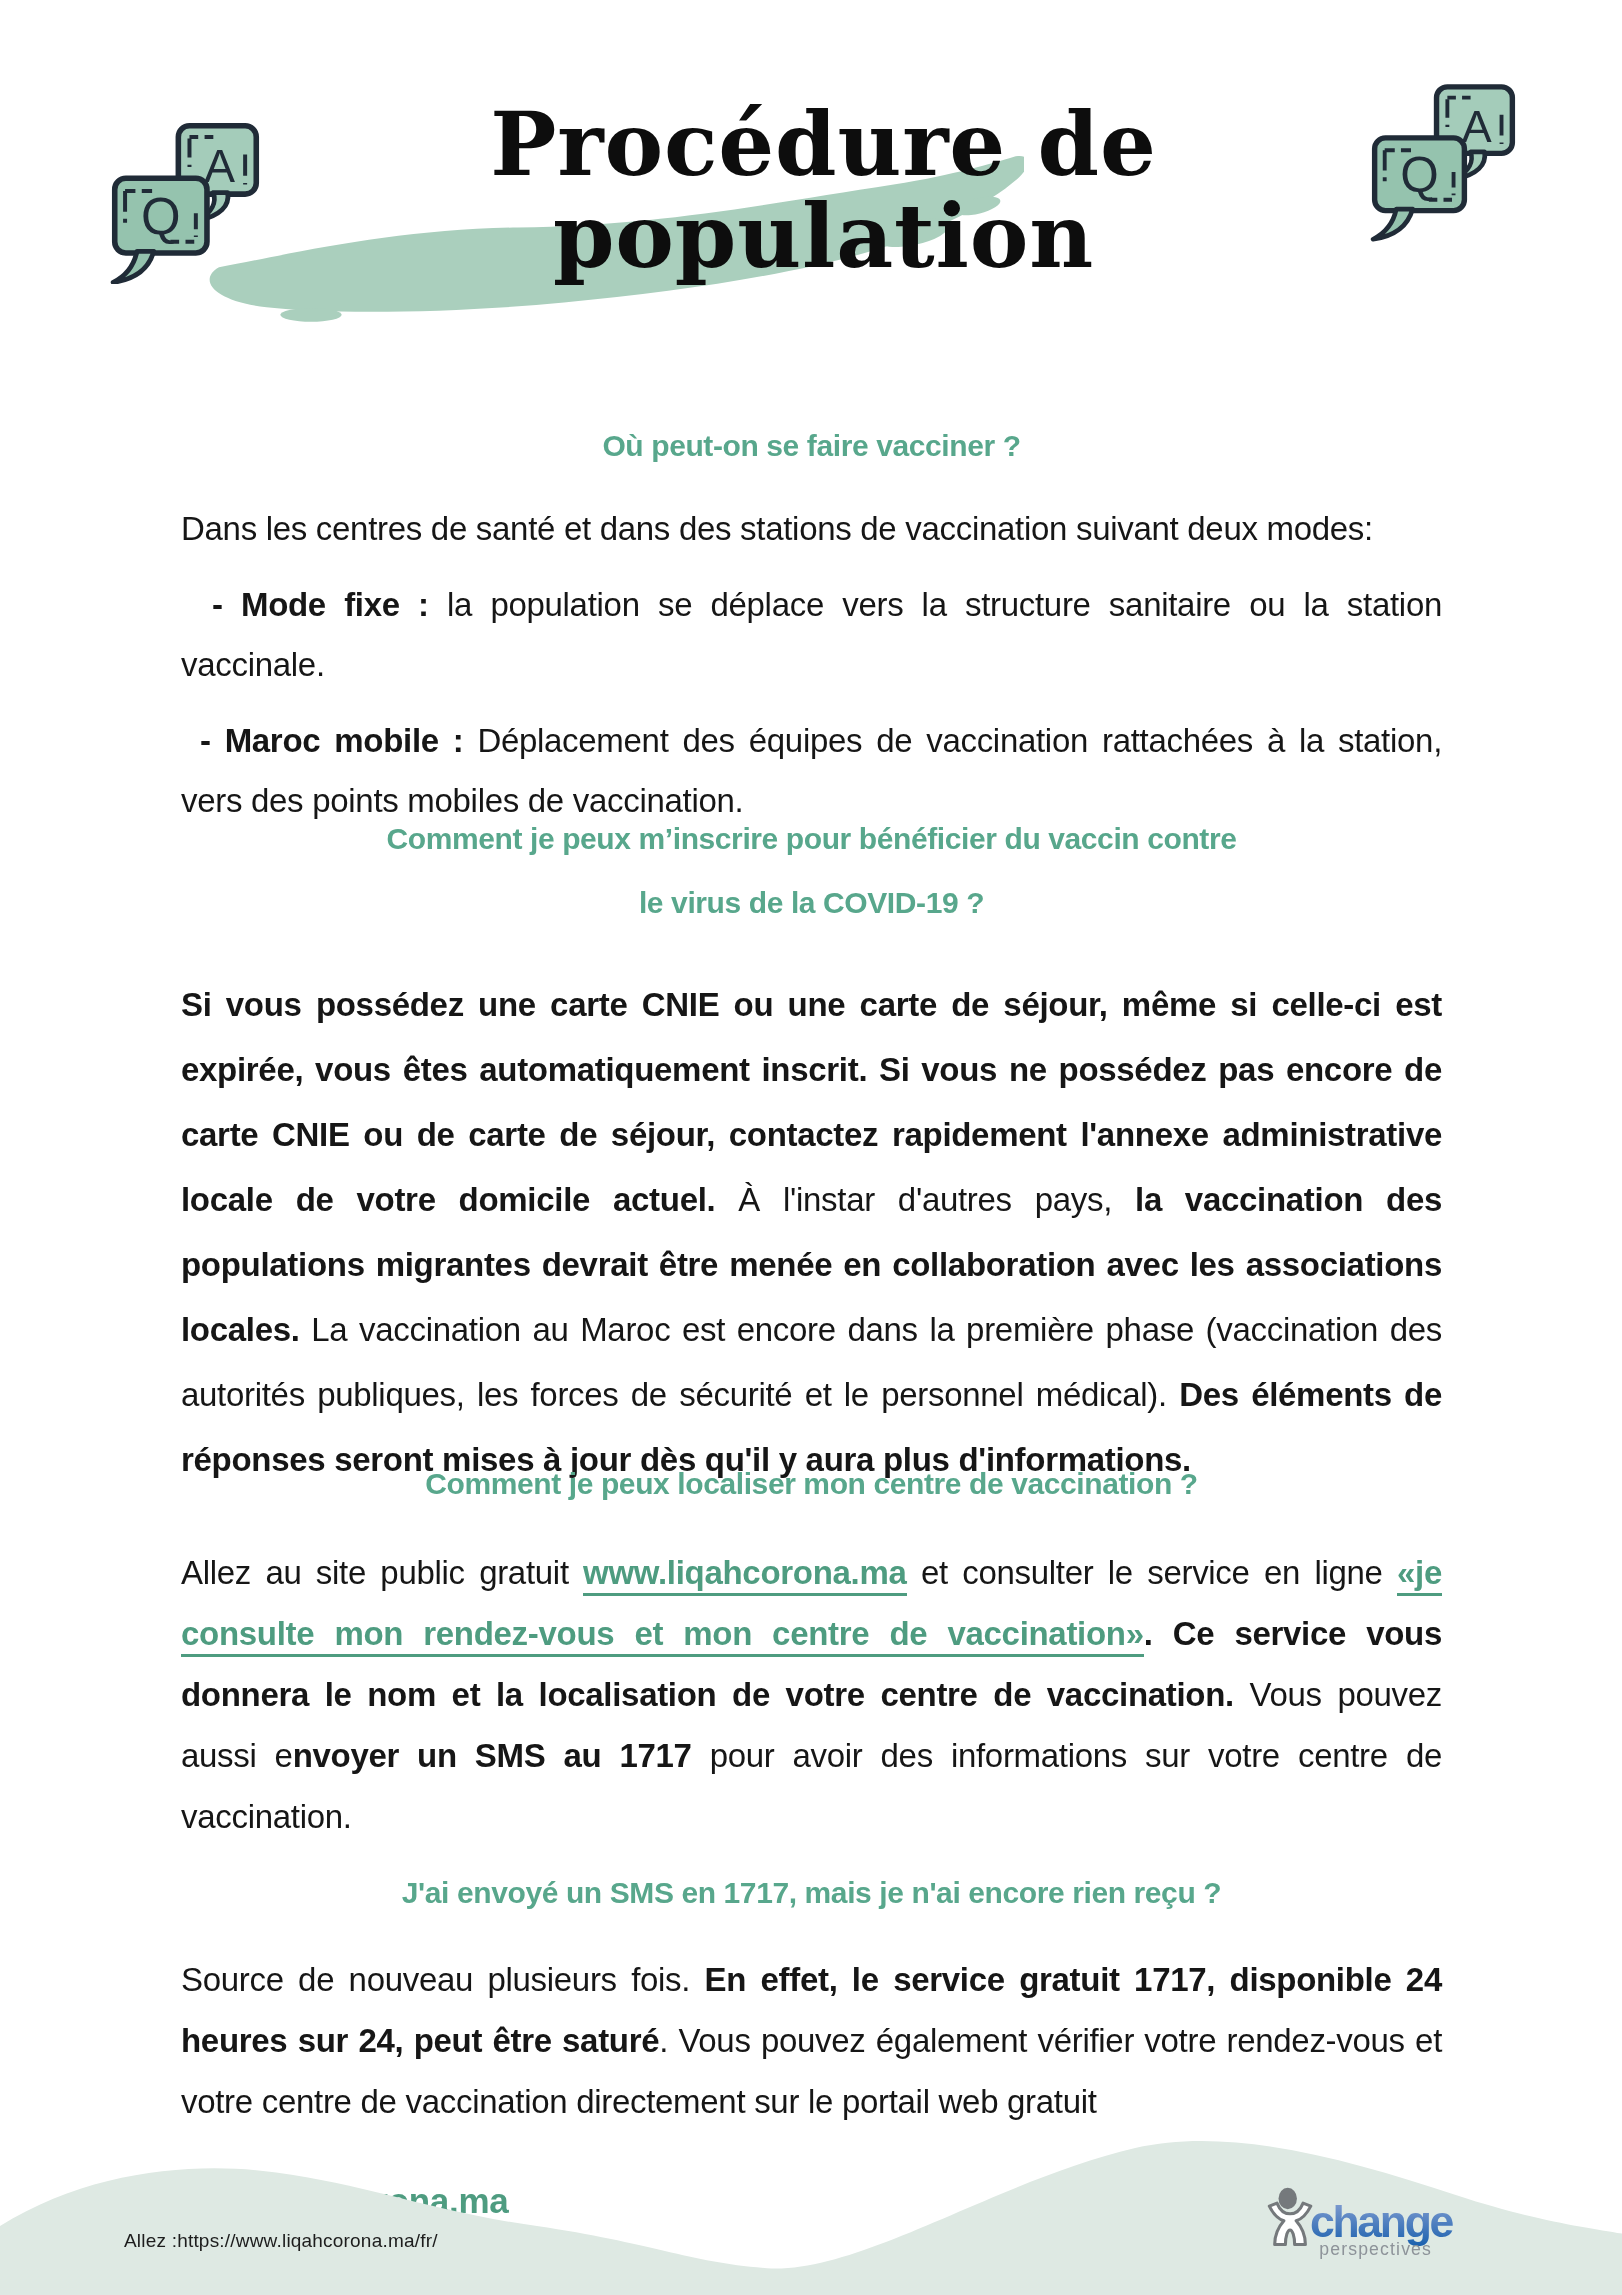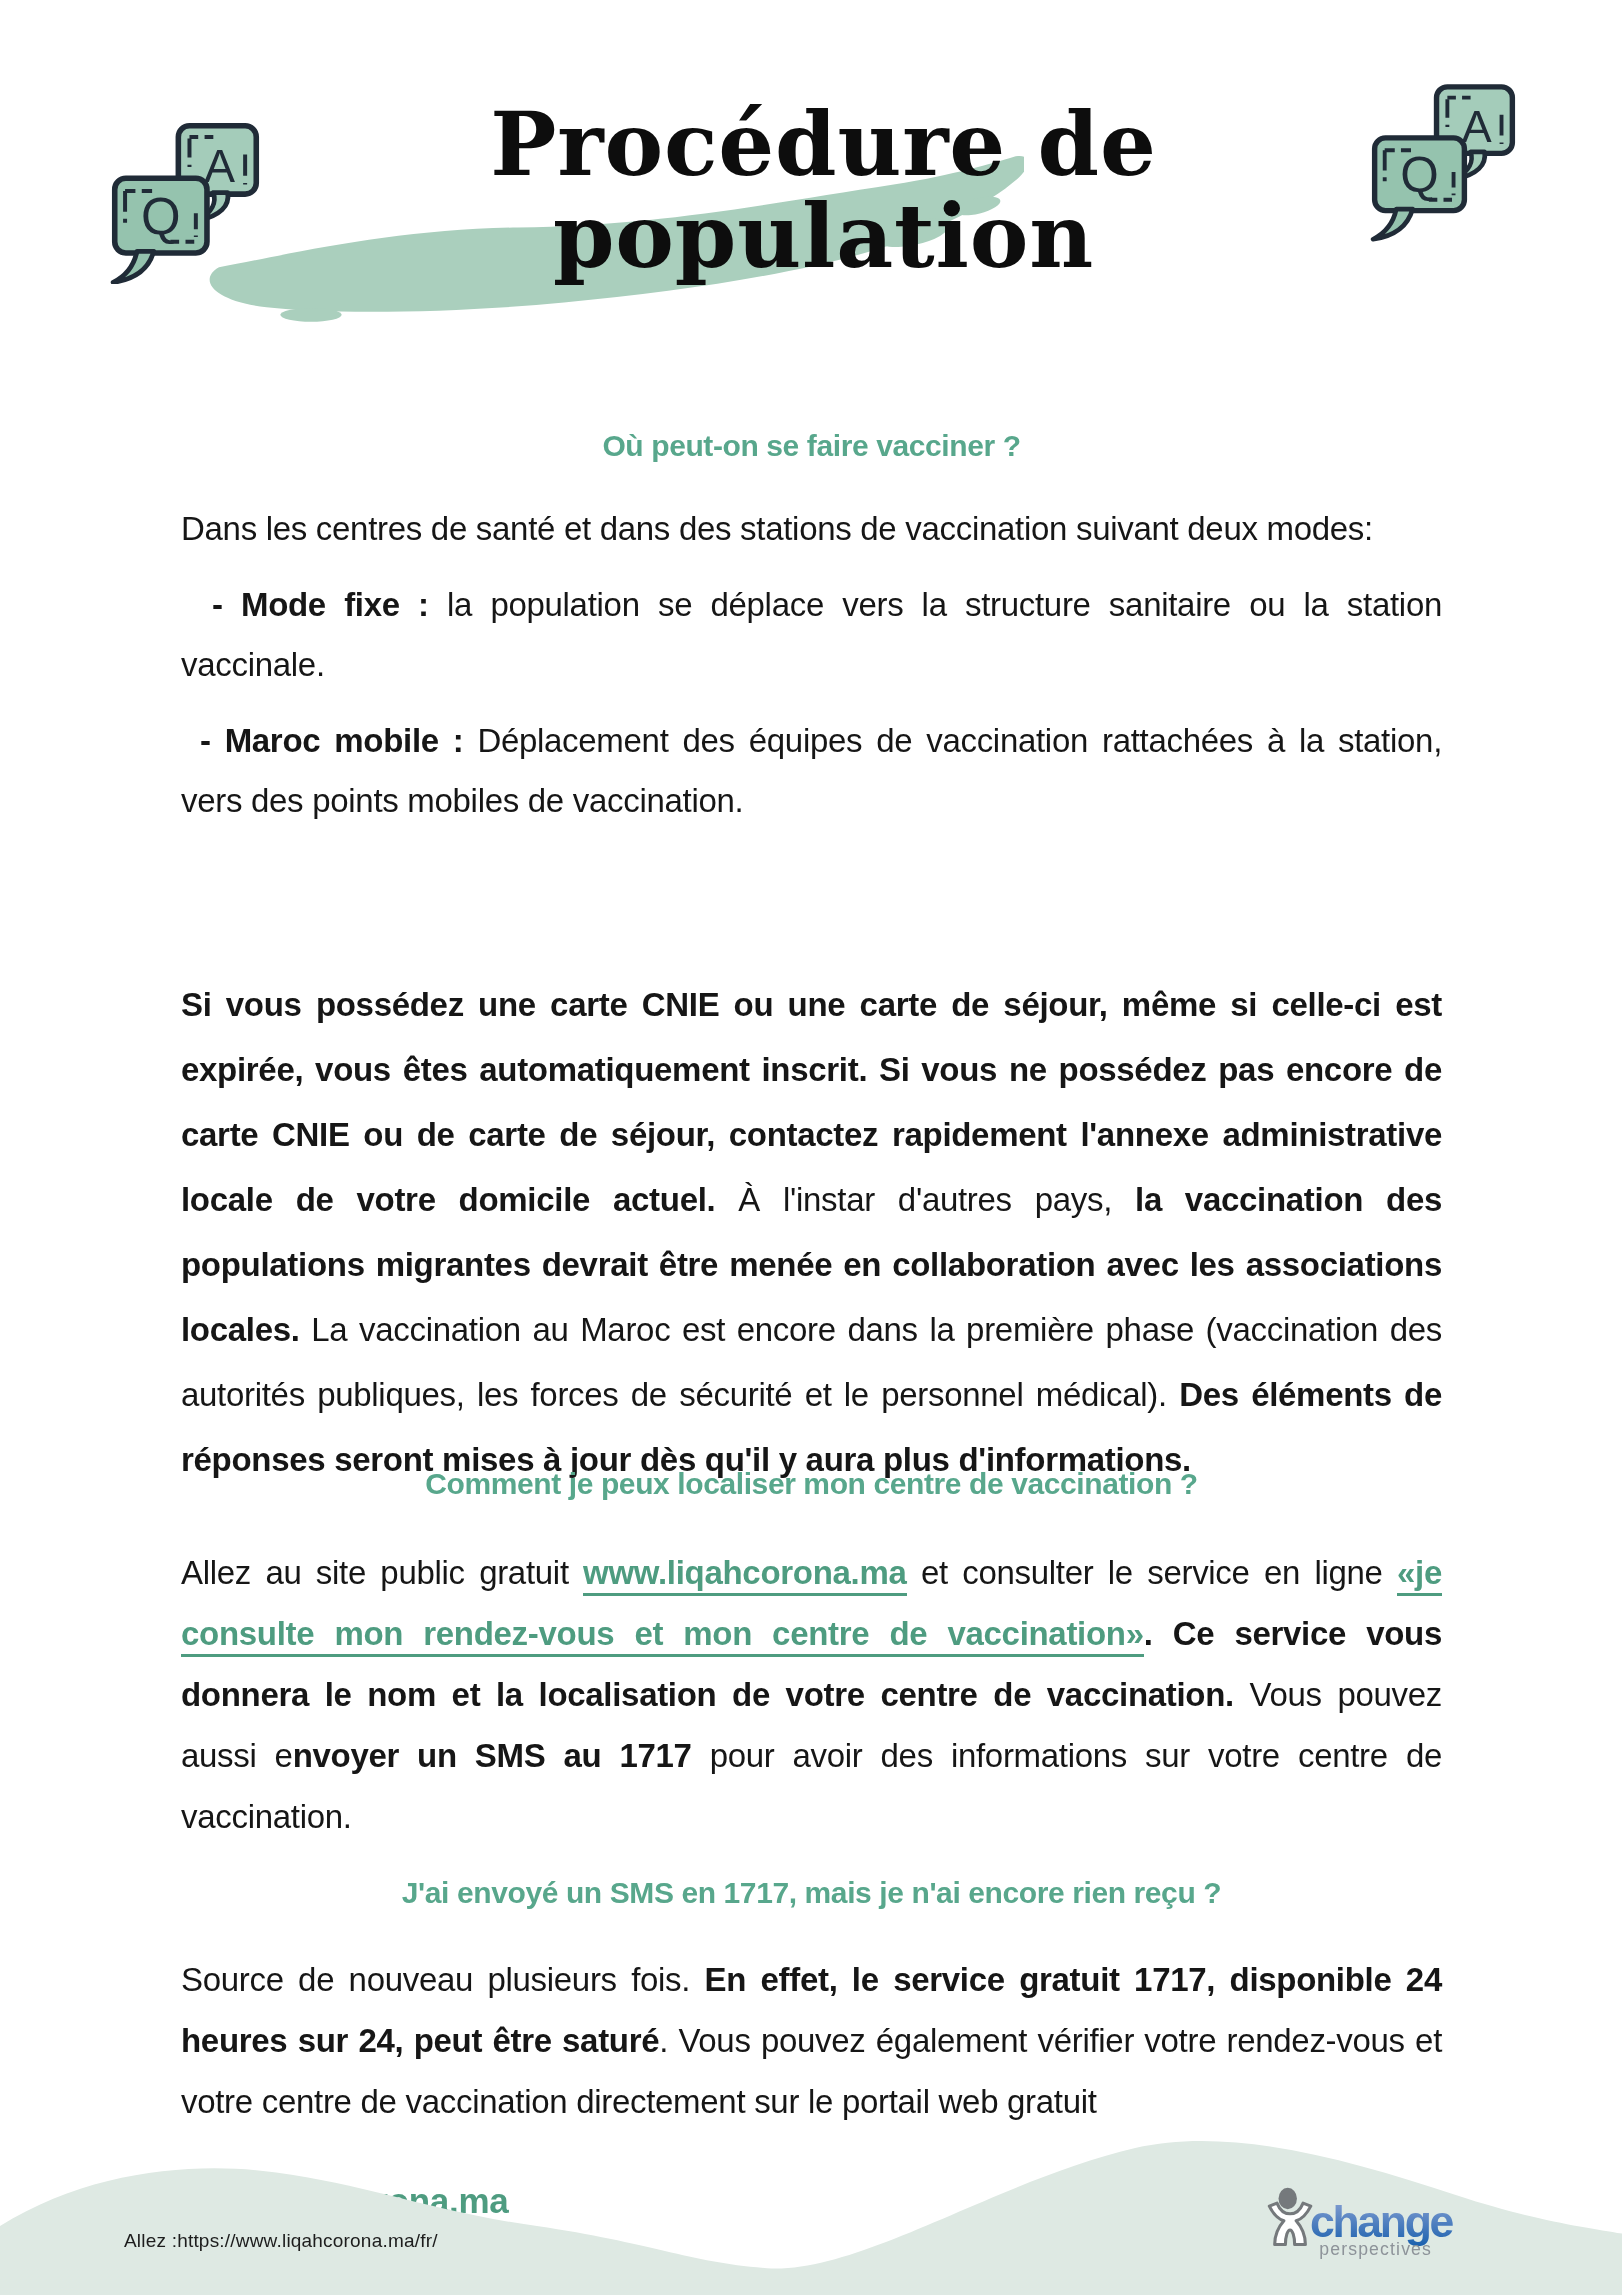--- a/index.html
+++ b/index.html
@@ -111,20 +111,24 @@
     <div>population</div>
   </div>
 
   <div class="h2 s1">Où peut-on se faire vacciner ?</div>
   <div class="body b-s1">
     <p><span>Dans les centres de santé et dans des stations de vaccination suivant deux modes:</span></p>
     <p class="ind40"><span class="bold">- Mode fixe :</span><span class="reg"> la population se déplace vers la structure sanitaire ou la station vaccinale.</span></p>
     <p class="ind25"><span class="bold">- Maroc mobile :</span><span class="reg"> Déplacement des équipes de vaccination rattachées à la station, vers des points mobiles de vaccination.</span></p>
   </div>
 
+  <div class="h2 s2">
+    <div>Comment je peux m’inscrire pour bénéficier du vaccin contre</div>
+    <div>le virus de la COVID-19 ?</div>
+  </div>
   <div class="body b-s2">
     <p><span class="bold">Si vous possédez une carte CNIE ou une carte de séjour, même si celle-ci est expirée, vous êtes automatiquement inscrit. Si vous ne possédez pas encore de carte CNIE ou de carte de séjour, contactez rapidement l'annexe administrative locale de votre domicile actuel.</span><span class="reg"> À l'instar d'autres pays, </span><span class="bold">la vaccination des populations migrantes devrait être menée en collaboration avec les associations locales.</span><span class="reg"> La vaccination au Maroc est encore dans la première phase (vaccination des autorités publiques, les forces de sécurité et le personnel médical). </span><span class="bold">Des éléments de réponses seront mises à jour dès qu'il y aura plus d'informations.</span></p>
   </div>
 
   <div class="h2 s3">Comment je peux localiser mon centre de vaccination ?</div>
   <div class="body b-s3">
     <p><span class="reg">Allez au site public gratuit </span><span class="link">www.liqahcorona.ma</span><span class="reg"> et consulter le service en ligne </span><span class="link">«je consulte mon rendez-vous et mon centre de vaccination»</span><span class="bold">. Ce service vous donnera le nom et la localisation de votre centre de vaccination.</span><span class="reg"> Vous pouvez aussi e</span><span class="bold">nvoyer un SMS au 1717</span><span class="reg"> pour avoir des informations sur votre centre de vaccination.</span></p>
   </div>
 
   <div class="h2 s4">J'ai envoyé un SMS en 1717, mais je n'ai encore rien reçu ?</div>

